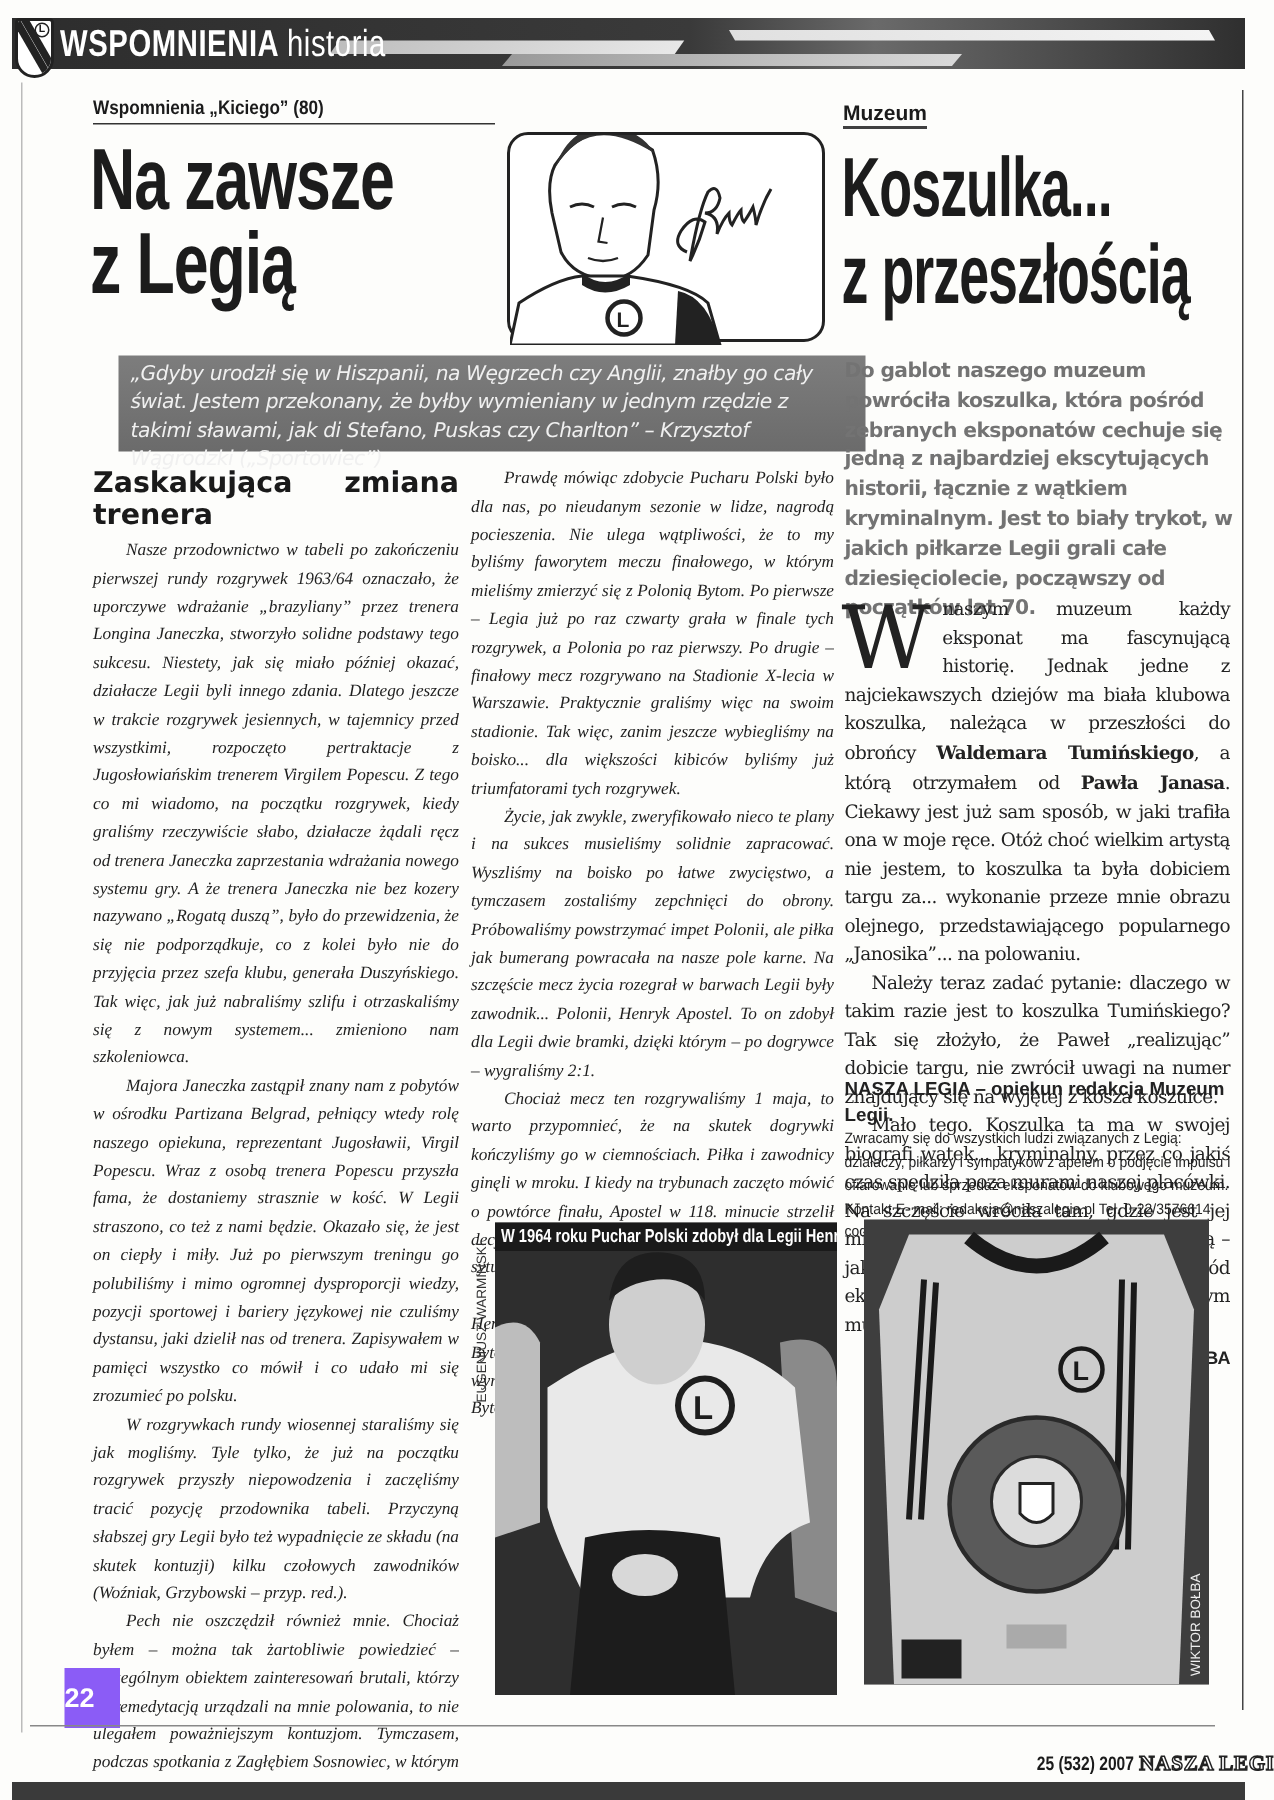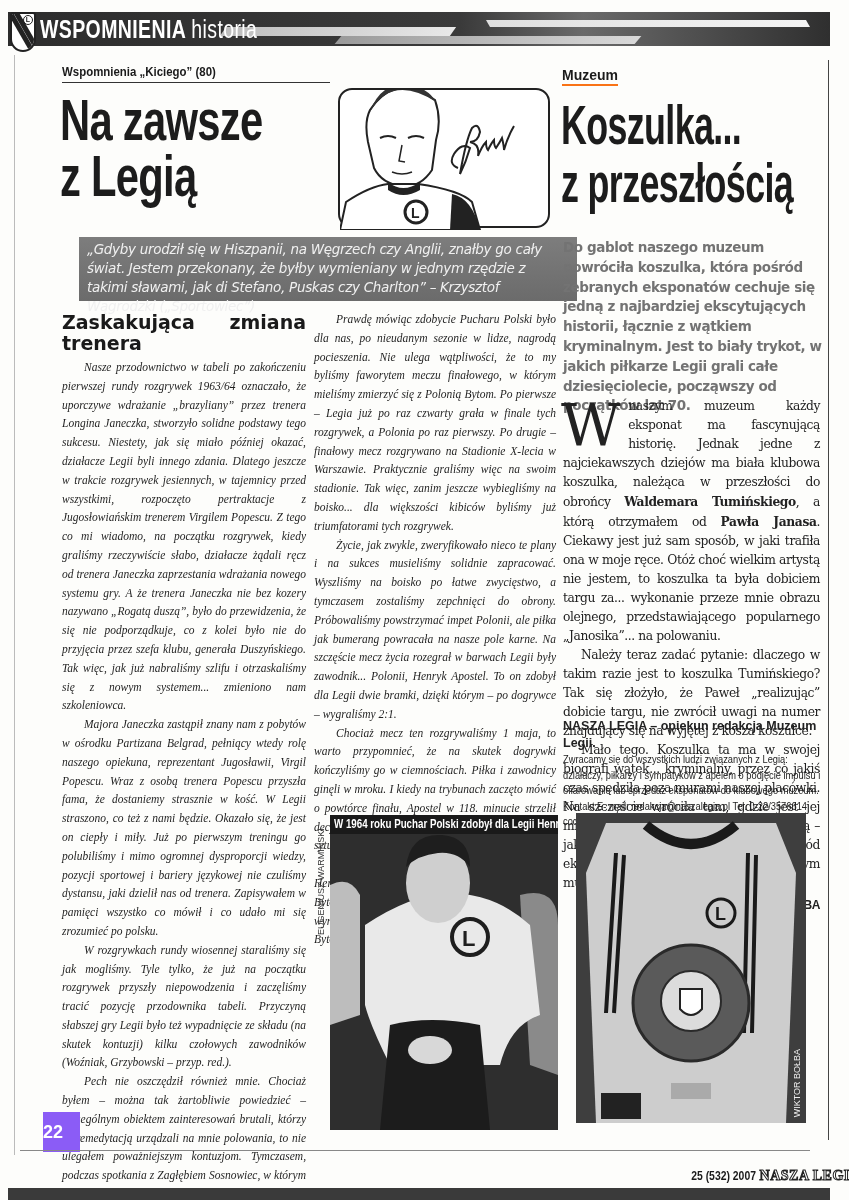--- a/index.html
+++ b/index.html
@@ -56,21 +56,21 @@
   
   .photo-apostel { position: absolute; left: 330px; top: 815px; width: 228px; height: 315px;
     background: radial-gradient(ellipse at 55% 40%, #6a6a6a 0%, #2c2c2c 70%); overflow: hidden; }
   .photo-cap { position: absolute; left: 0; top: 0; width: 100%; height: 19px; background: #1a1a1a; color: #fff;
     font: bold 12.5px/19px "Liberation Sans", sans-serif; padding-left: 4px; white-space: nowrap; overflow: hidden; }
   .photo-cap span { display: inline-block; transform: scaleX(0.78); transform-origin: left; }
   .credit-vert { position: absolute; left: 314px; top: 815px; width: 14px; height: 120px;
     writing-mode: vertical-rl; transform: rotate(180deg); font: 9px/14px "Liberation Sans", sans-serif; color: #333; white-space: nowrap; }
 
   
-  .museum-kicker { position: absolute; left: 562px; top: 66px; font: bold 14px/18px "Liberation Sans", sans-serif; border-bottom: 2px solid #f97316; }
+  .museum-kicker { position: absolute; left: 562px; top: 66px; font: bold 14px/18px "Liberation Sans", sans-serif; border-bottom: 2px solid #404040; }
   .museum-title { position: absolute; left: 561px; top: 96px; font: bold 56px/58px "Liberation Sans", sans-serif;
     transform: scaleX(0.64); transform-origin: left top; color: #1c1c1c; white-space: nowrap; letter-spacing: -1px; }
   .lead { position: absolute; left: 563px; top: 238px; width: 260px; font: bold 13.5px/19.8px "DejaVu Sans", sans-serif; letter-spacing: -0.4px; color: #737373; }
   .museum-body { position: absolute; left: 563px; top: 397px; width: 257px; font: 12.3px/19px "DejaVu Serif", serif; letter-spacing: -0.4px; text-align: justify; color: #222; }
   .museum-body p + p { text-indent: 18px; }
   .dropcap { float: left; font: 58px/48px "DejaVu Serif", serif; margin: 4px 8px 0 -2px; color: #222; }
   .museum-sign { text-align: right; font: bold 12px/16px "Liberation Sans", sans-serif; margin-top: 4px; }
   .patron { position: absolute; left: 563px; top: 718px; width: 260px; font: 10px/15.5px "Liberation Sans", sans-serif; color: #222; }
   .patron .pt { font: bold 12.5px/17px "Liberation Sans", sans-serif; }
   .patron .body { transform: scaleX(0.93); transform-origin: left; width: 108%; }

